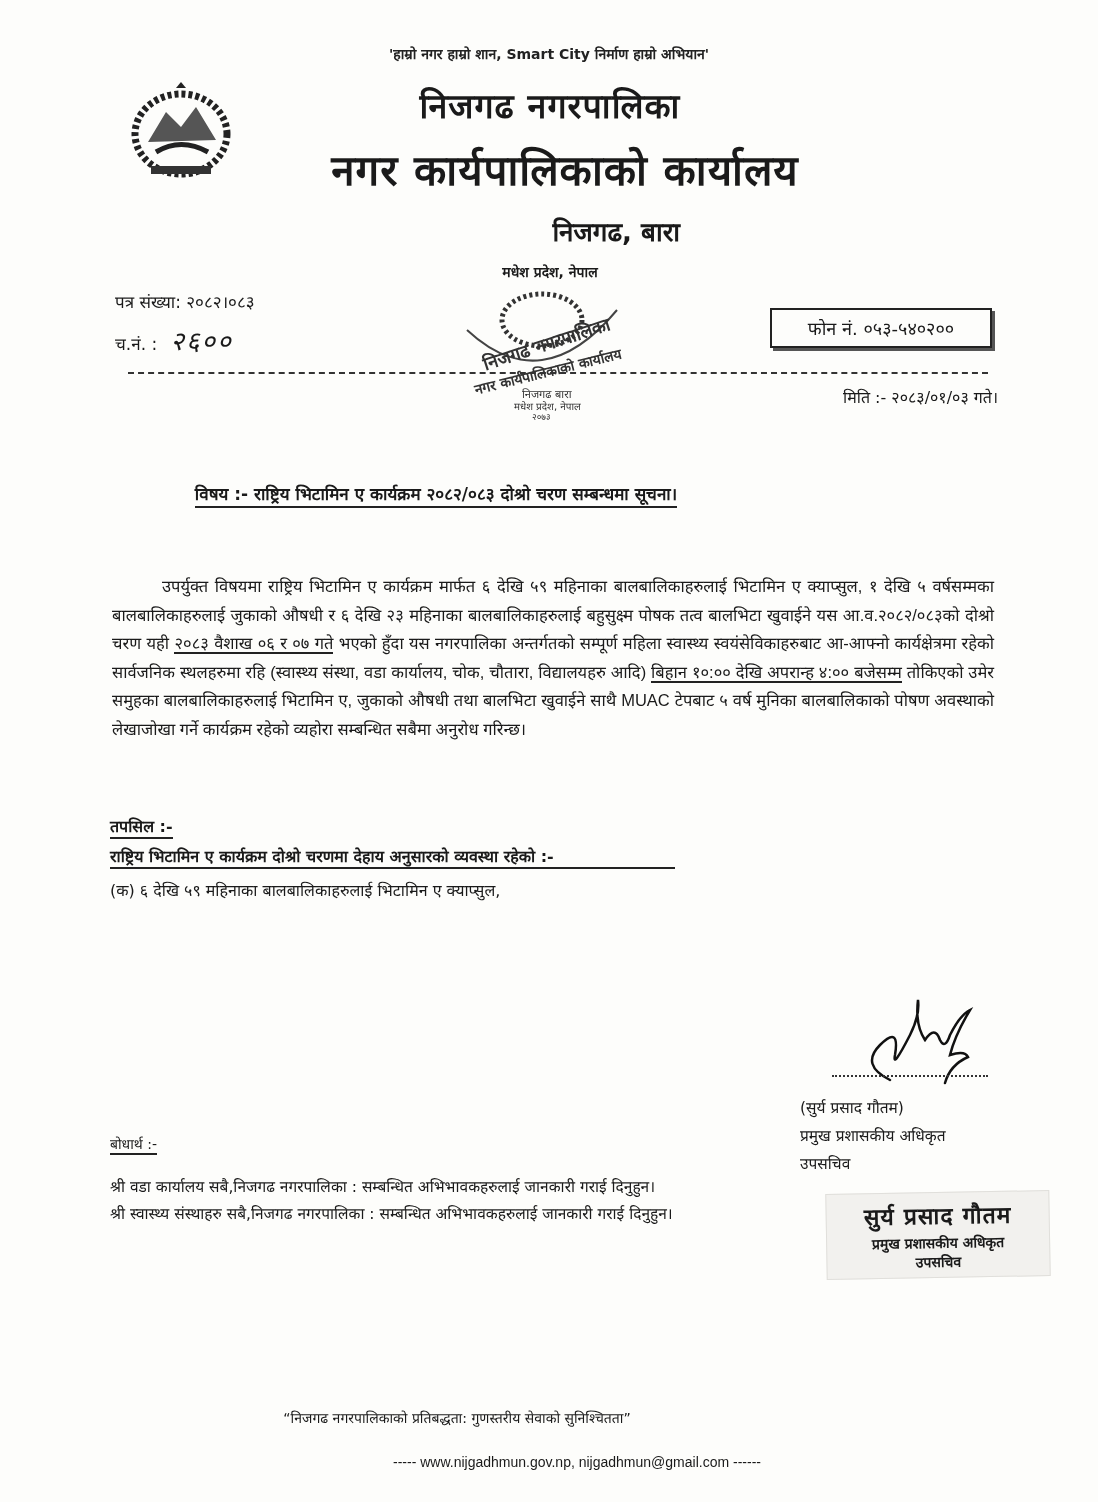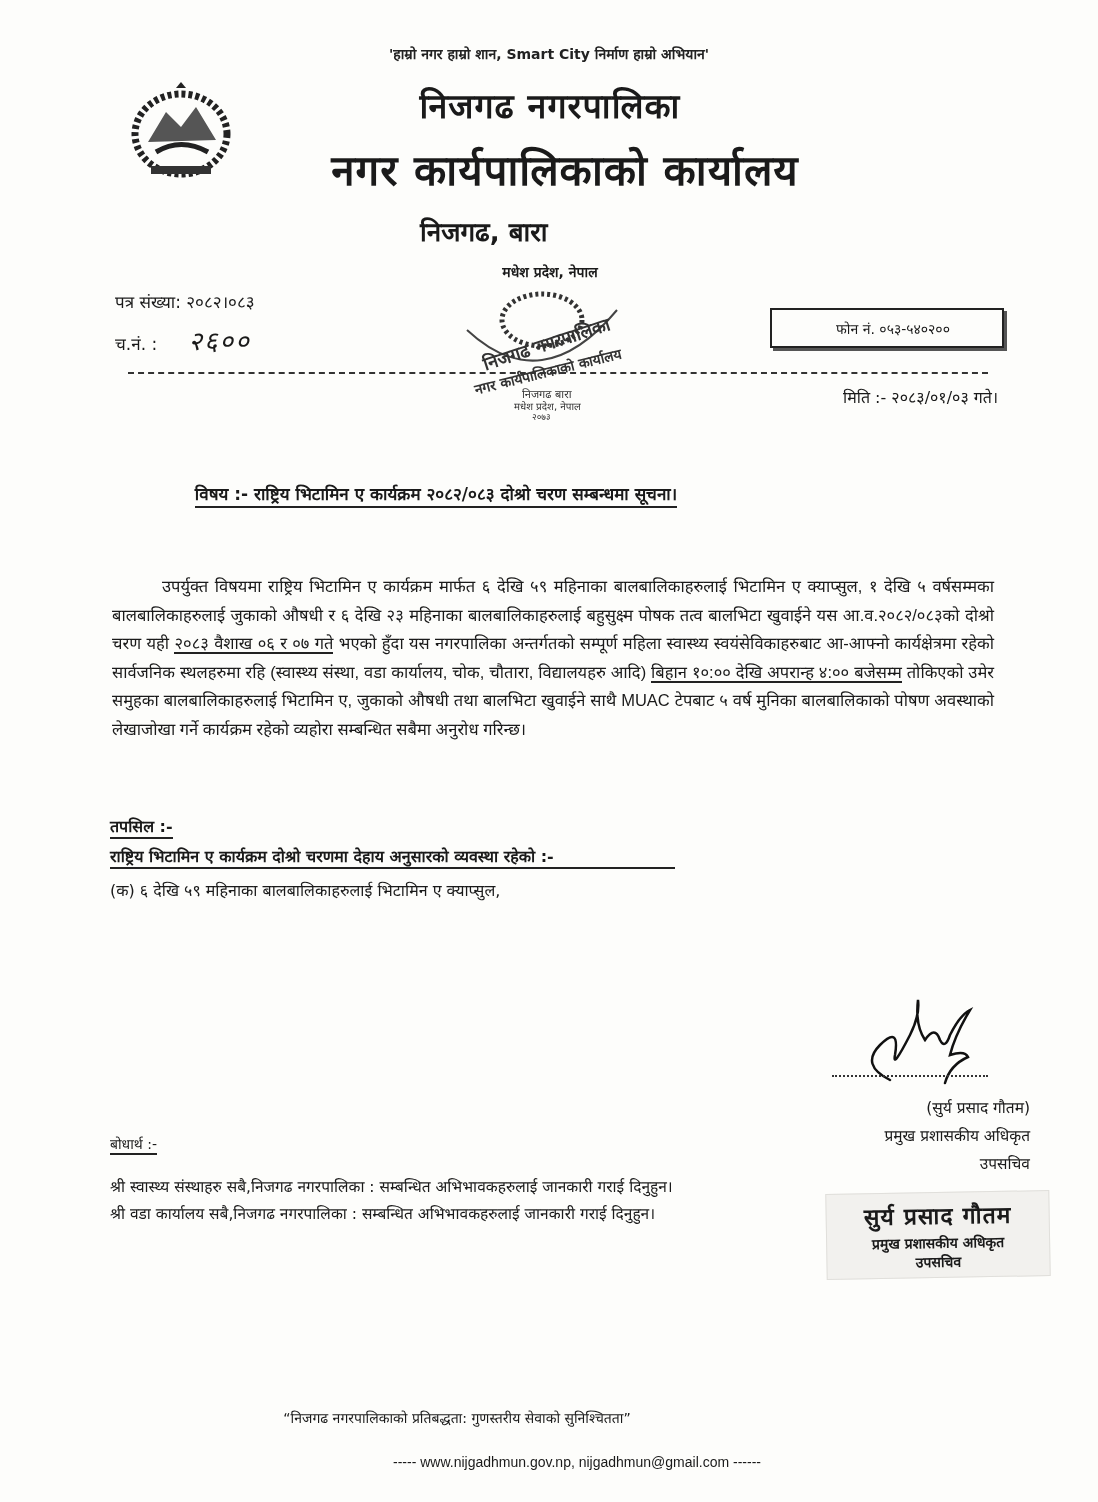--- a/index.html
+++ b/index.html
@@ -5,41 +5,41 @@
     html, body { margin: 0; padding: 0; }
     body {
       width: 1098px; height: 1502px; background: #fdfdfb; position: relative; overflow: hidden;
       font-family: "DejaVu Sans", sans-serif; color: #1a1a1a;
     }
     .abs { position: absolute; }
     .slogan { top: 44px; left: 0; width: 1098px; text-align: center; font-size: 14px; font-weight: bold; color: #222; }
     .emblem { left: 126px; top: 82px; width: 110px; height: 100px; }
     .title1 { top: 82px; left: 340px; width: 420px; text-align: center; font-size: 34px; font-weight: bold; letter-spacing: 1px; }
     .title2 { top: 140px; left: 255px; width: 620px; text-align: center; font-size: 42px; font-weight: bold; letter-spacing: 1px; }
-    .title3 { top: 213px; left: 420px; width: 260px; text-align: left; font-size: 26px; font-weight: bold; }
+    .title3 { top: 213px; left: 420px; width: 260px; text-align: right; font-size: 26px; font-weight: bold; }
     .title4 { top: 262px; left: 440px; width: 220px; text-align: center; font-size: 14px; font-weight: bold; }
     .stamp { left: 452px; top: 270px; width: 180px; height: 150px; }
     .refno { top: 290px; left: 115px; font-size: 17px; }
     .chno { top: 322px; left: 115px; font-size: 17px; }
-    .chno .hand { font-family: "DejaVu Serif", serif; font-style: italic; font-size: 26px; margin-left: 26px; letter-spacing: 2px; }
+    .chno .hand { font-family: "DejaVu Serif", serif; font-style: italic; font-size: 26px; margin-left: 8px; letter-spacing: 2px; }
     .phonebox { top: 308px; left: 770px; width: 218px; height: 36px; border: 2px solid #222; box-shadow: 3px 3px 0 #555;
-      display: flex; align-items: center; justify-content: center; font-size: 14px; background: #fdfdfb; padding-left: 12px; }
+      display: flex; align-items: center; justify-content: center; font-size: 18px; background: #fdfdfb; }
     .dashline { top: 372px; left: 128px; width: 860px; border-top: 2px dashed #333; }
     .dateline { top: 386px; right: 100px; font-size: 16px; }
     .subject { top: 482px; left: 0; width: 872px; text-align: center; font-size: 17px; font-weight: bold; }
     .subject span { border-bottom: 2px solid #222; padding-bottom: 2px; }
     .body { top: 572px; left: 112px; width: 882px; font-size: 16.5px; line-height: 28.5px; text-align: justify; font-family: "Liberation Sans", sans-serif; }
     .body .indent { display: inline-block; width: 50px; }
     .body u { text-decoration: none; border-bottom: 2px solid #222; }
     .tapasil { top: 815px; left: 110px; font-size: 16px; font-weight: bold; border-bottom: 2px solid #222; }
     .tapasil-sub { top: 845px; left: 110px; width: 565px; font-size: 16px; font-weight: bold; border-bottom: 2px solid #222; white-space: nowrap; }
     .list { top: 876px; left: 110px; font-size: 16px; line-height: 30px; }
     .sig-area { top: 995px; left: 800px; width: 230px; height: 90px; }
     .sig-dots { top: 1075px; left: 832px; width: 156px; border-top: 2px dotted #333; }
-    .signer { top: 1094px; left: 800px; width: 230px; text-align: right; font-size: 15.5px; line-height: 28px; }
+    .signer { top: 1094px; left: 800px; width: 230px; text-align: left; font-size: 15.5px; line-height: 28px; }
     .bodharth { top: 1134px; left: 110px; font-size: 14px; font-weight: normal; border-bottom: 2px solid #222; }
     .bodharth-list { top: 1174px; left: 110px; font-size: 15.5px; line-height: 27px; white-space: nowrap; }
     .seal { top: 1192px; left: 826px; width: 222px; height: 84px; background: #f2f1ee; border: 1px solid #e0dfdb;
       text-align: center; font-weight: bold; transform: rotate(-1deg); }
     .seal .n { font-size: 23px; margin-top: 6px; letter-spacing: 1px; }
     .seal .p { font-size: 14px; margin-top: 2px; }
     .seal .u { font-size: 14px; }
     .footer-quote { top: 1408px; left: 0; width: 914px; text-align: center; font-size: 14px; font-weight: normal; }
     .footer-web { top: 1454px; left: 0; width: 1098px; text-align: center; font-size: 14px; font-family: Liberation Sans, sans-serif; padding-left: 28px; }
   </style>
@@ -104,22 +104,22 @@
 </svg>
 <div class="abs sig-dots"></div>
 <div class="abs signer">
   <div>(सुर्य प्रसाद गौतम)</div>
   <div>प्रमुख प्रशासकीय अधिकृत</div>
   <div>उपसचिव</div>
 </div>
 
 <div class="abs bodharth">बोधार्थ :-</div>
 <div class="abs bodharth-list">
+  <div>श्री वडा कार्यालय सबै,निजगढ नगरपालिका : सम्बन्धित अभिभावकहरुलाई जानकारी गराई दिनुहुन।</div>
   <div>श्री स्वास्थ्य संस्थाहरु सबै,निजगढ नगरपालिका : सम्बन्धित अभिभावकहरुलाई जानकारी गराई दिनुहुन।</div>
-  <div>श्री वडा कार्यालय सबै,निजगढ नगरपालिका : सम्बन्धित अभिभावकहरुलाई जानकारी गराई दिनुहुन।</div>
 </div>
 
 <div class="abs seal">
   <div class="n">सुर्य प्रसाद गौतम</div>
   <div class="p">प्रमुख प्रशासकीय अधिकृत</div>
   <div class="u">उपसचिव</div>
 </div>
 
 <div class="abs footer-quote">“निजगढ नगरपालिकाको प्रतिबद्धता: गुणस्तरीय सेवाको सुनिश्चितता”</div>
 <div class="abs footer-web">----- www.nijgadhmun.gov.np, nijgadhmun@gmail.com ------</div>

